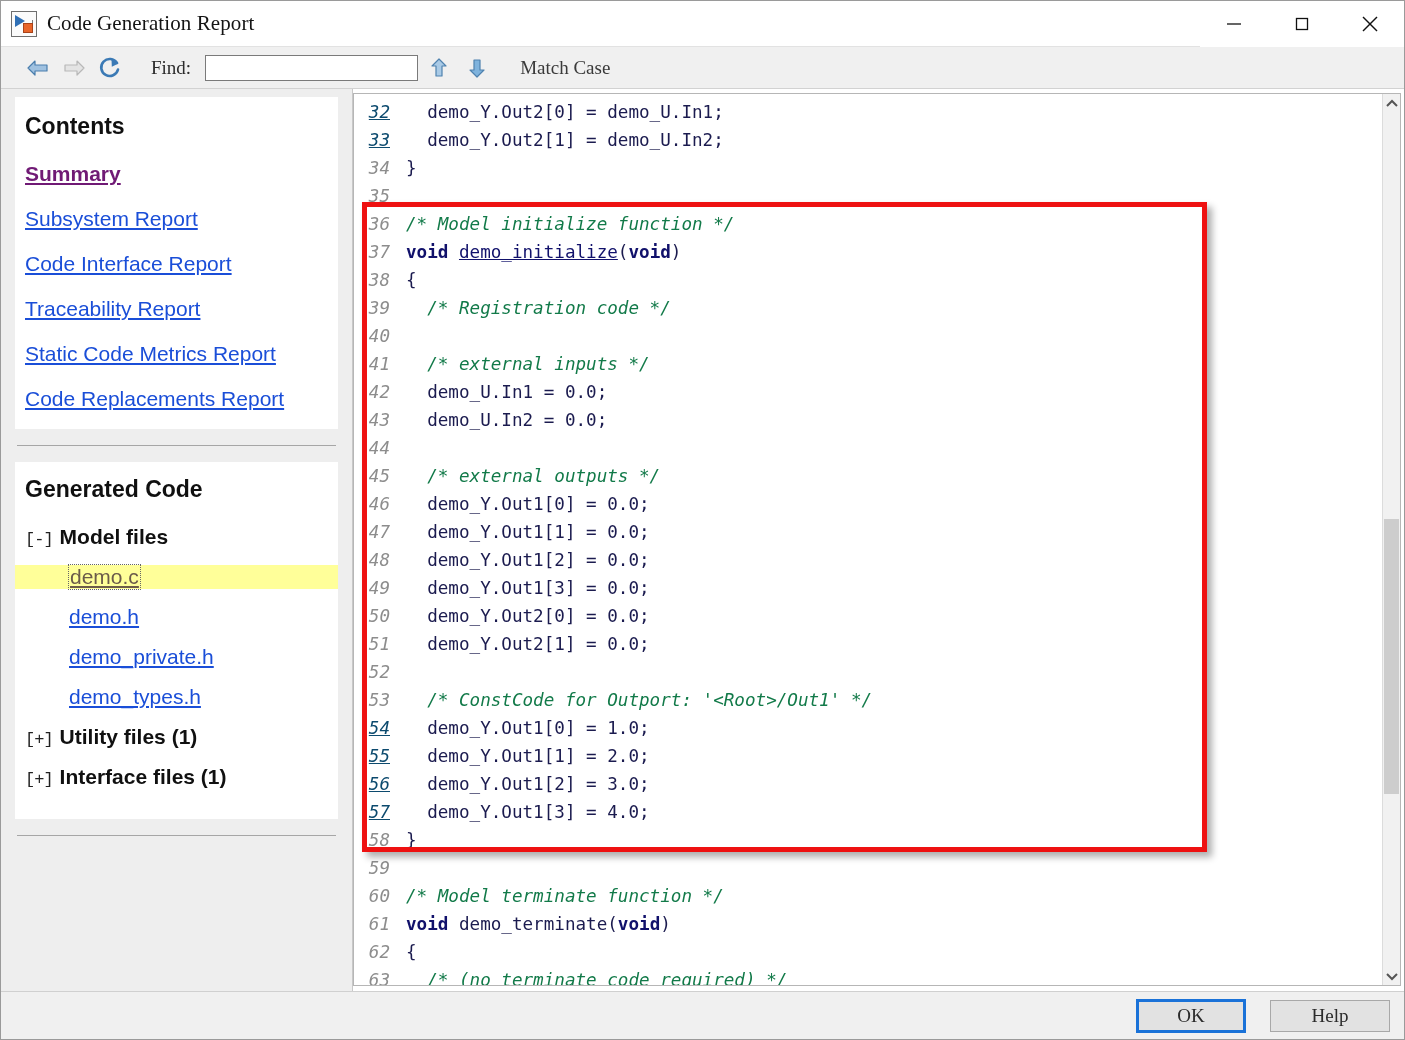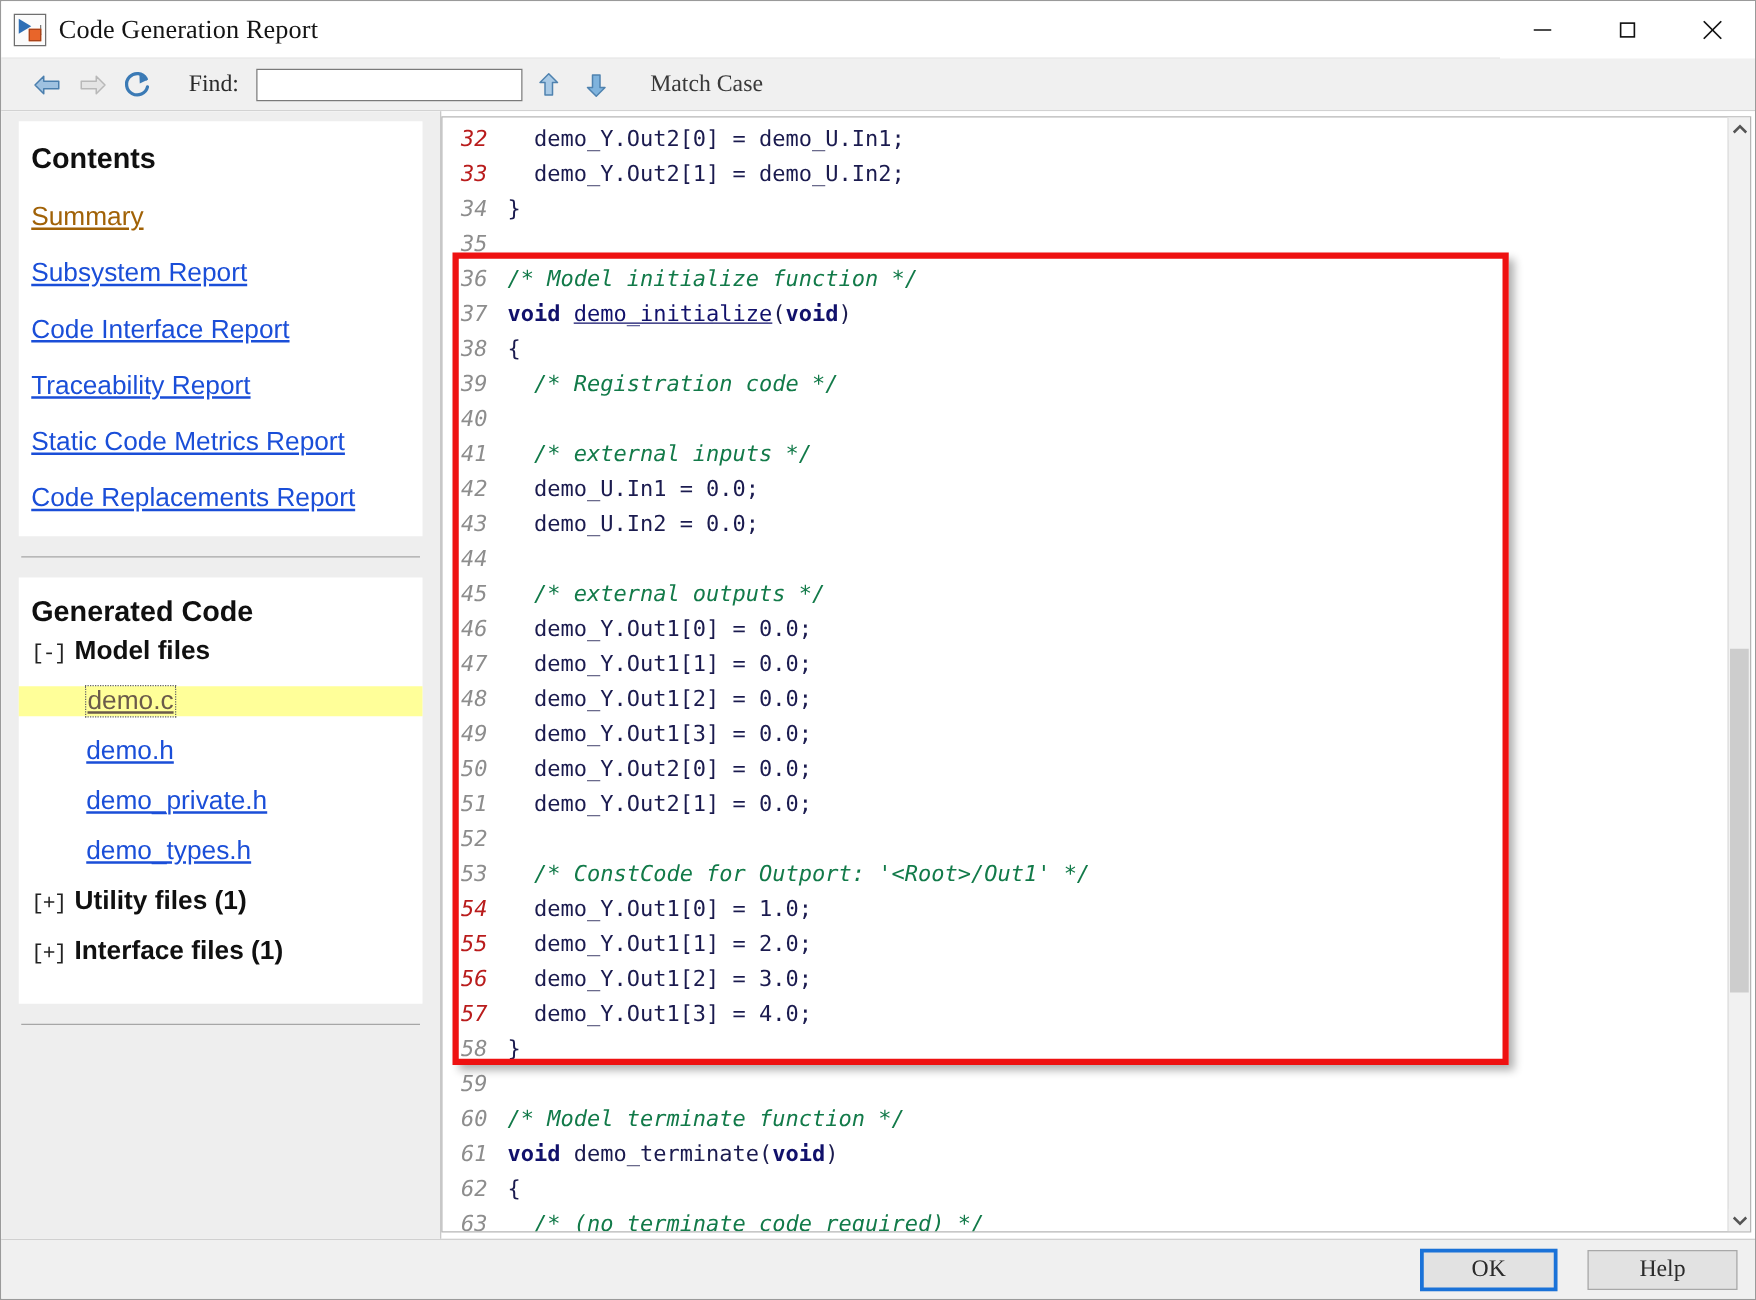--- a/index.html
+++ b/index.html
@@ -139,32 +139,32 @@
     background: #ffffff;
     padding: 10px 10px 14px 10px;
   }
   .panel h2 {
     margin: 6px 0 22px 0;
     font-size: 23px;
     font-weight: bold;
     color: #101010;
   }
   .panel h2.gen {
-    margin: 4px 0 6px 0;
+    margin: 4px 0 22px 0;
   }
   .toc-link {
     display: block;
     font-size: 21px;
     color: #1a4ed8;
     text-decoration: underline;
     margin: 0 0 21px 0;
     cursor: pointer;
     width: max-content;
   }
-  .toc-link.visited { color: #a16207; }
+  .toc-link.visited { color: #701a75; font-weight: bold; }
   .toc-link:last-child { margin-bottom: 4px; }
 
   .sep {
     height: 1px;
     background: #a6a6a6;
     margin: 16px 2px 16px 2px;
   }
 
   .tree-node {
     display: flex;
@@ -230,21 +230,22 @@
   }
   .ln-num {
     display: inline-block;
     width: 52px;
     text-align: right;
     padding-right: 16px;
     color: #8d8d8d;
     font-style: italic;
   }
   .ln-num.link {
-    color: #b91c1c;
+    color: #0c4a6e;
+    text-decoration: underline;
     font-style: italic;
     cursor: pointer;
   }
   .cmt { color: #127a49; font-style: italic; }
   .kw { color: #11116b; font-weight: bold; }
   .fnlink { color: #11116b; text-decoration: underline; cursor: pointer; }
   .ident { color: #1b1b4f; }
 
   
   .redbox {

